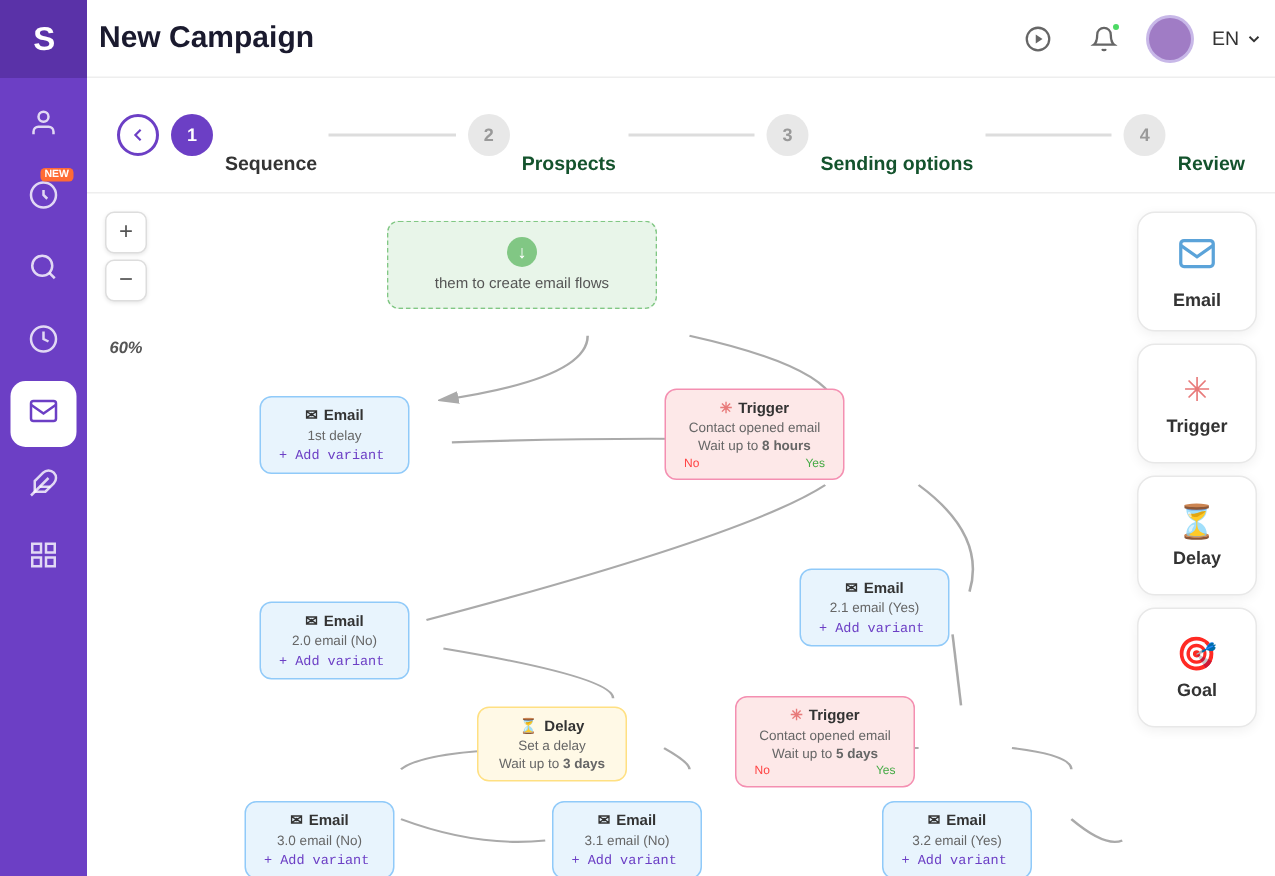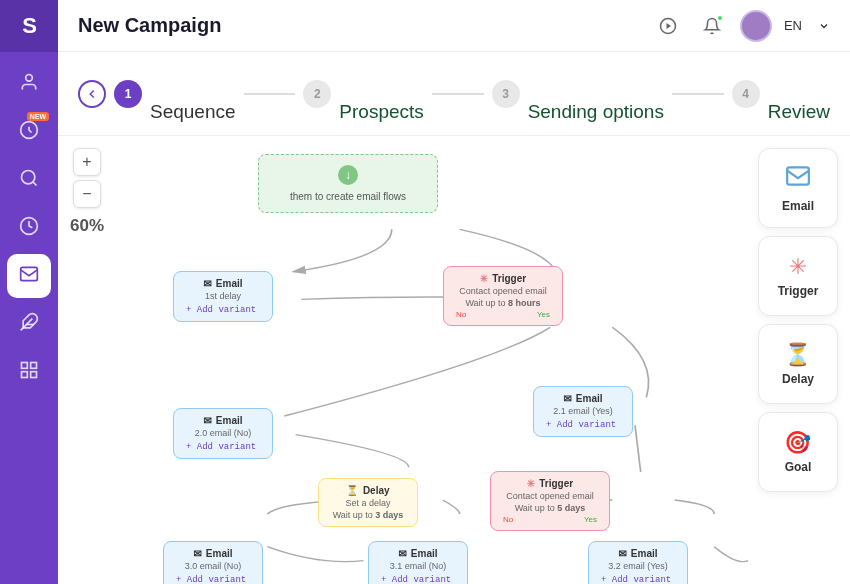--- a/index.html
+++ b/index.html
@@ -72,21 +72,21 @@
       flex: 1;
       display: flex;
       flex-direction: column;
       background: white;
     }
 
     
     .header {
       display: flex;
       align-items: center;
-      padding: 0 20px;
+      padding: 0 8px;
       height: 52px;
       border-bottom: 1px solid #eee;
       background: white;
     }
     .header-title {
       font-size: 20px;
       font-weight: 700;
       color: #1a1a2e;
       flex: 1;
     }
@@ -134,21 +134,21 @@
       height: 28px;
       border-radius: 50%;
       background: #a07cc5;
     }
     .lang-btn {
       font-size: 13px;
       color: #333;
       cursor: pointer;
       display: flex;
       align-items: center;
-      gap: 16px;
+      gap: 4px;
     }
 
     
     .steps-bar {
       display: flex;
       align-items: center;
       padding: 12px 20px;
       border-bottom: 1px solid #eee;
       background: white;
       gap: 0;
@@ -184,22 +184,22 @@
     }
     .step-circle.active {
       background: #6c3fc5;
       color: white;
     }
     .step-circle.inactive {
       background: #e8e8e8;
       color: #999;
     }
     .step-label {
-      font-size: 19px;
-      font-weight: 400;
+      font-size: 13px;
+      font-weight: 700;
       color: #333;
       white-space: nowrap;
       margin-top: 37px;
     }
     .step-label.inactive { color: #14532d; }
     .step-divider {
       height: 2px;
       background: #ddd;
       flex: 1;
       min-width: 40px;
@@ -233,24 +233,25 @@
       border-radius: 6px;
       display: flex;
       align-items: center;
       justify-content: center;
       cursor: pointer;
       font-size: 16px;
       color: #555;
       box-shadow: 0 1px 3px rgba(0,0,0,0.1);
     }
     .zoom-label {
-      font-size: 17px;
+      font-size: 11px;
       font-weight: 600;
       color: #555;
-      margin-top: 4px;
+      margin-top: 21px;
+      font-style: italic;
     }
 
     
     .right-panel {
       position: absolute;
       right: 12px;
       top: 12px;
       display: flex;
       flex-direction: column;
       gap: 8px;

